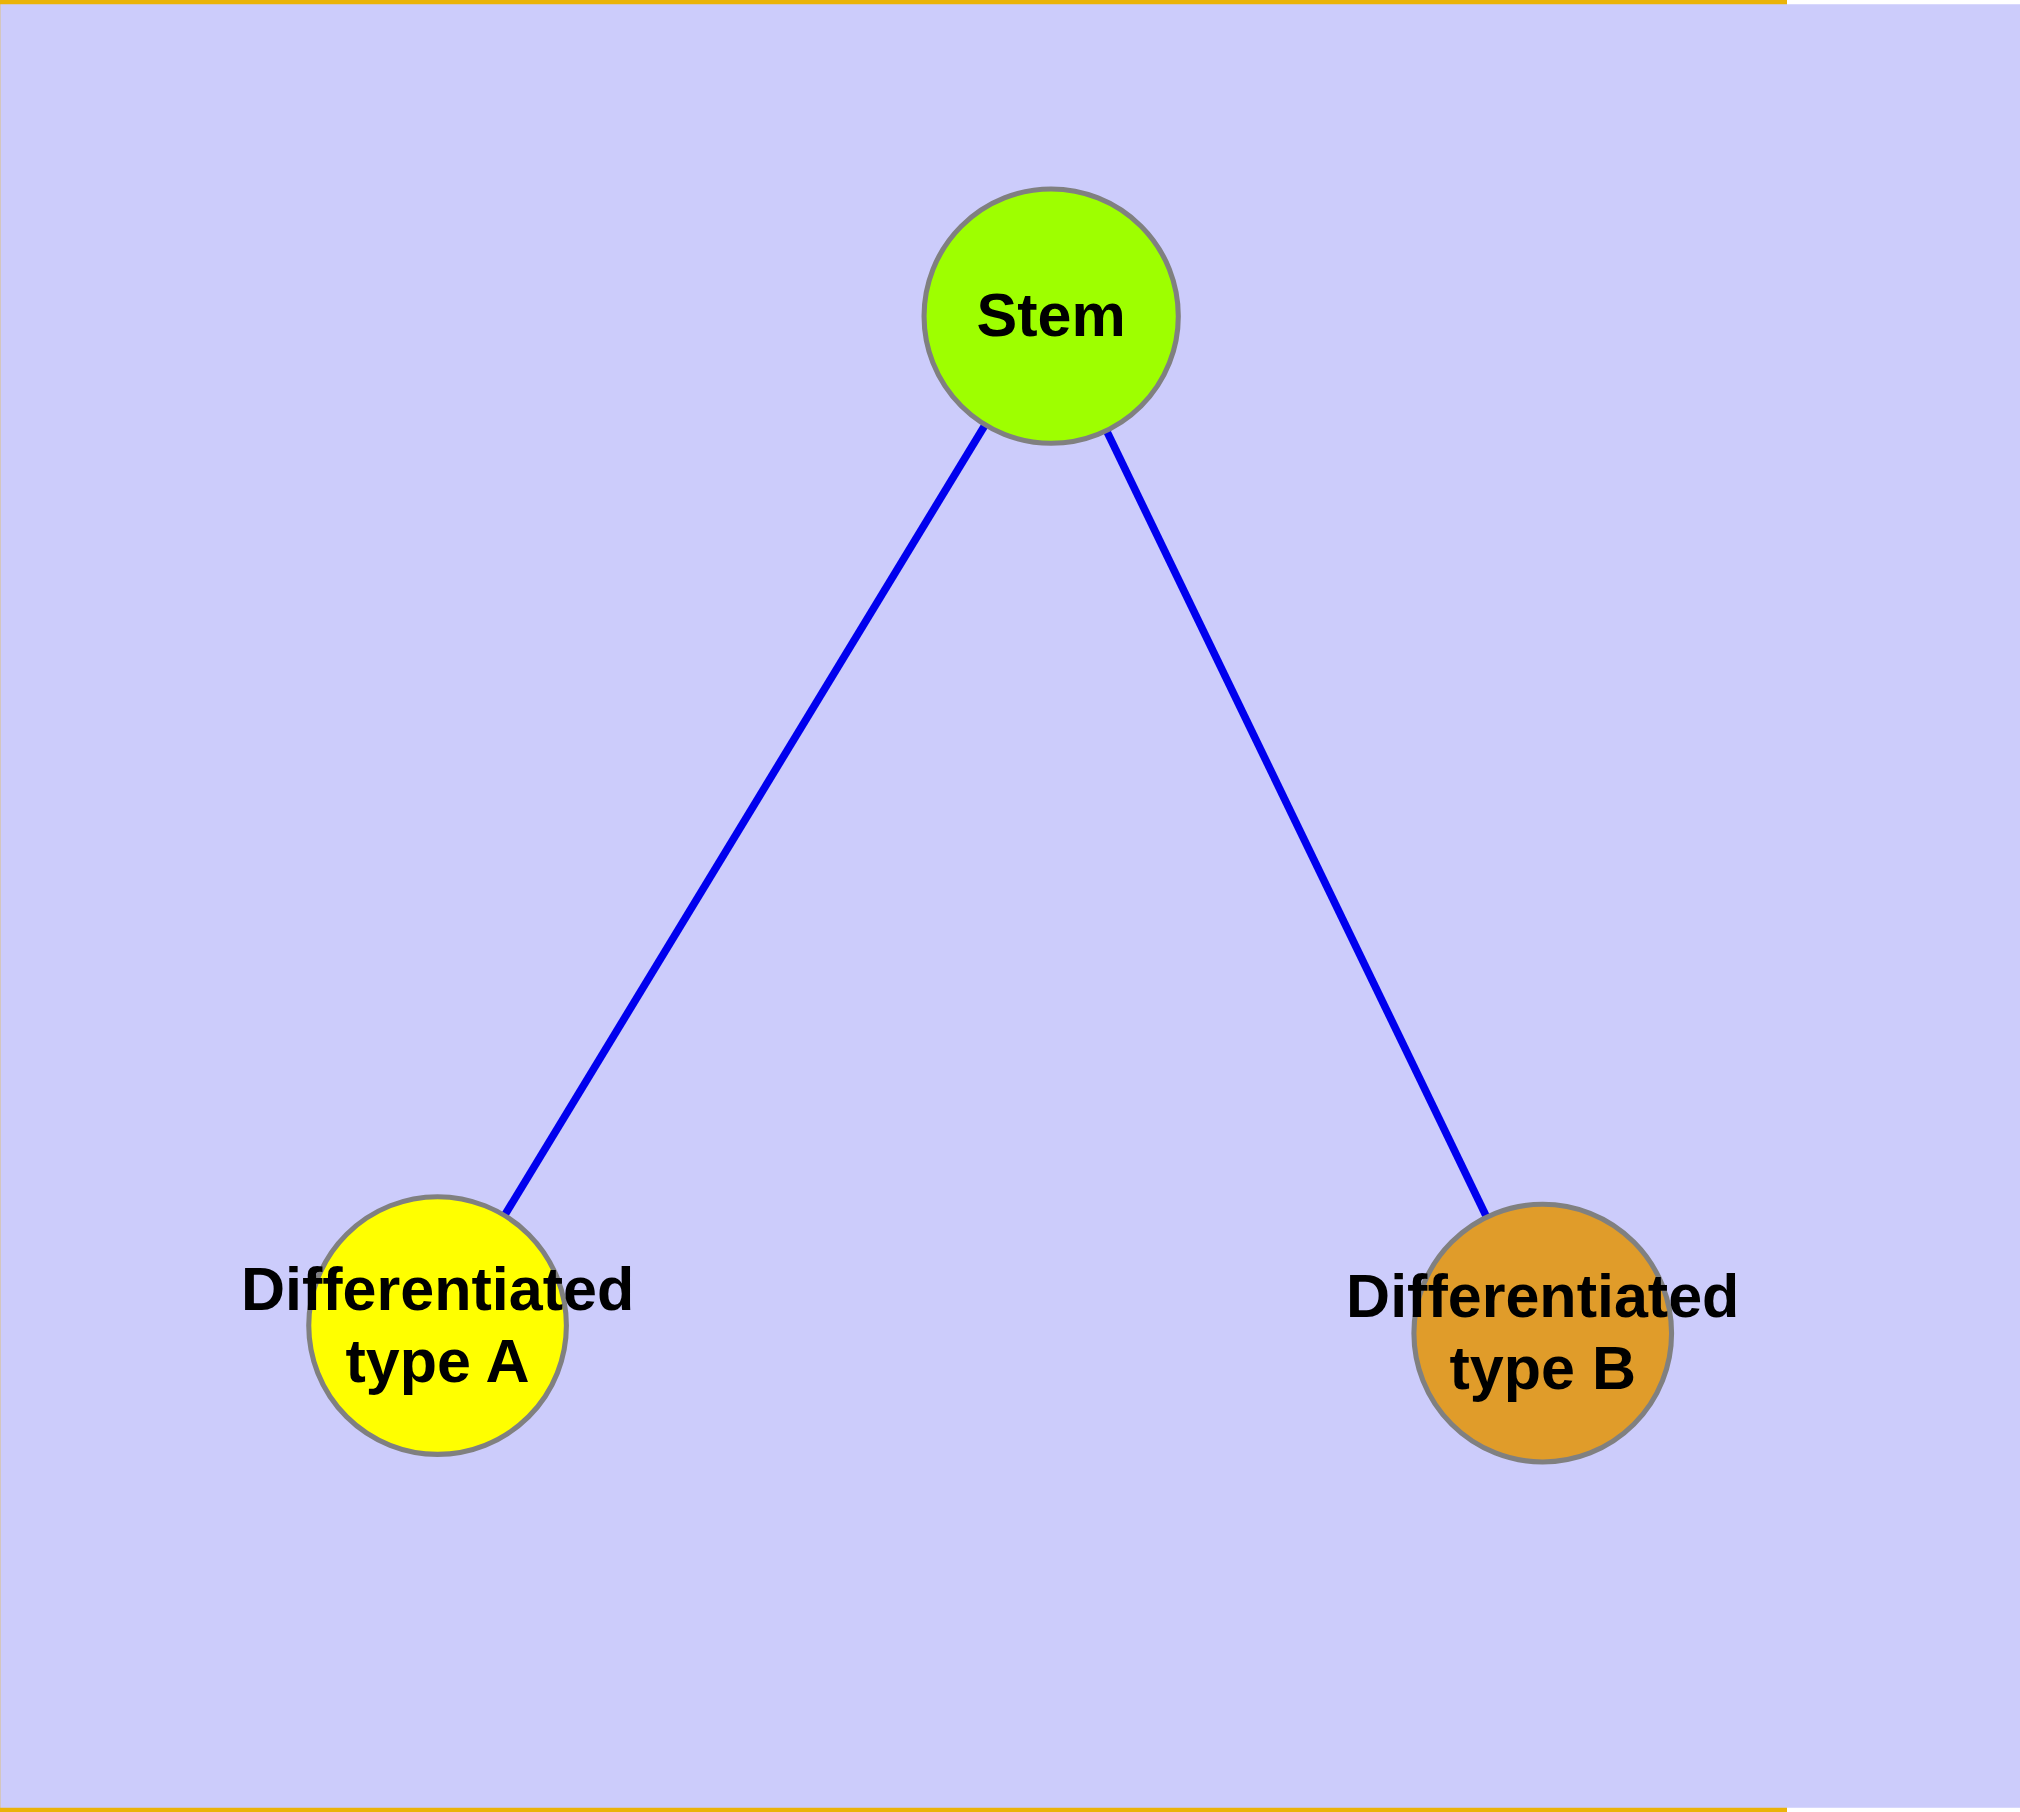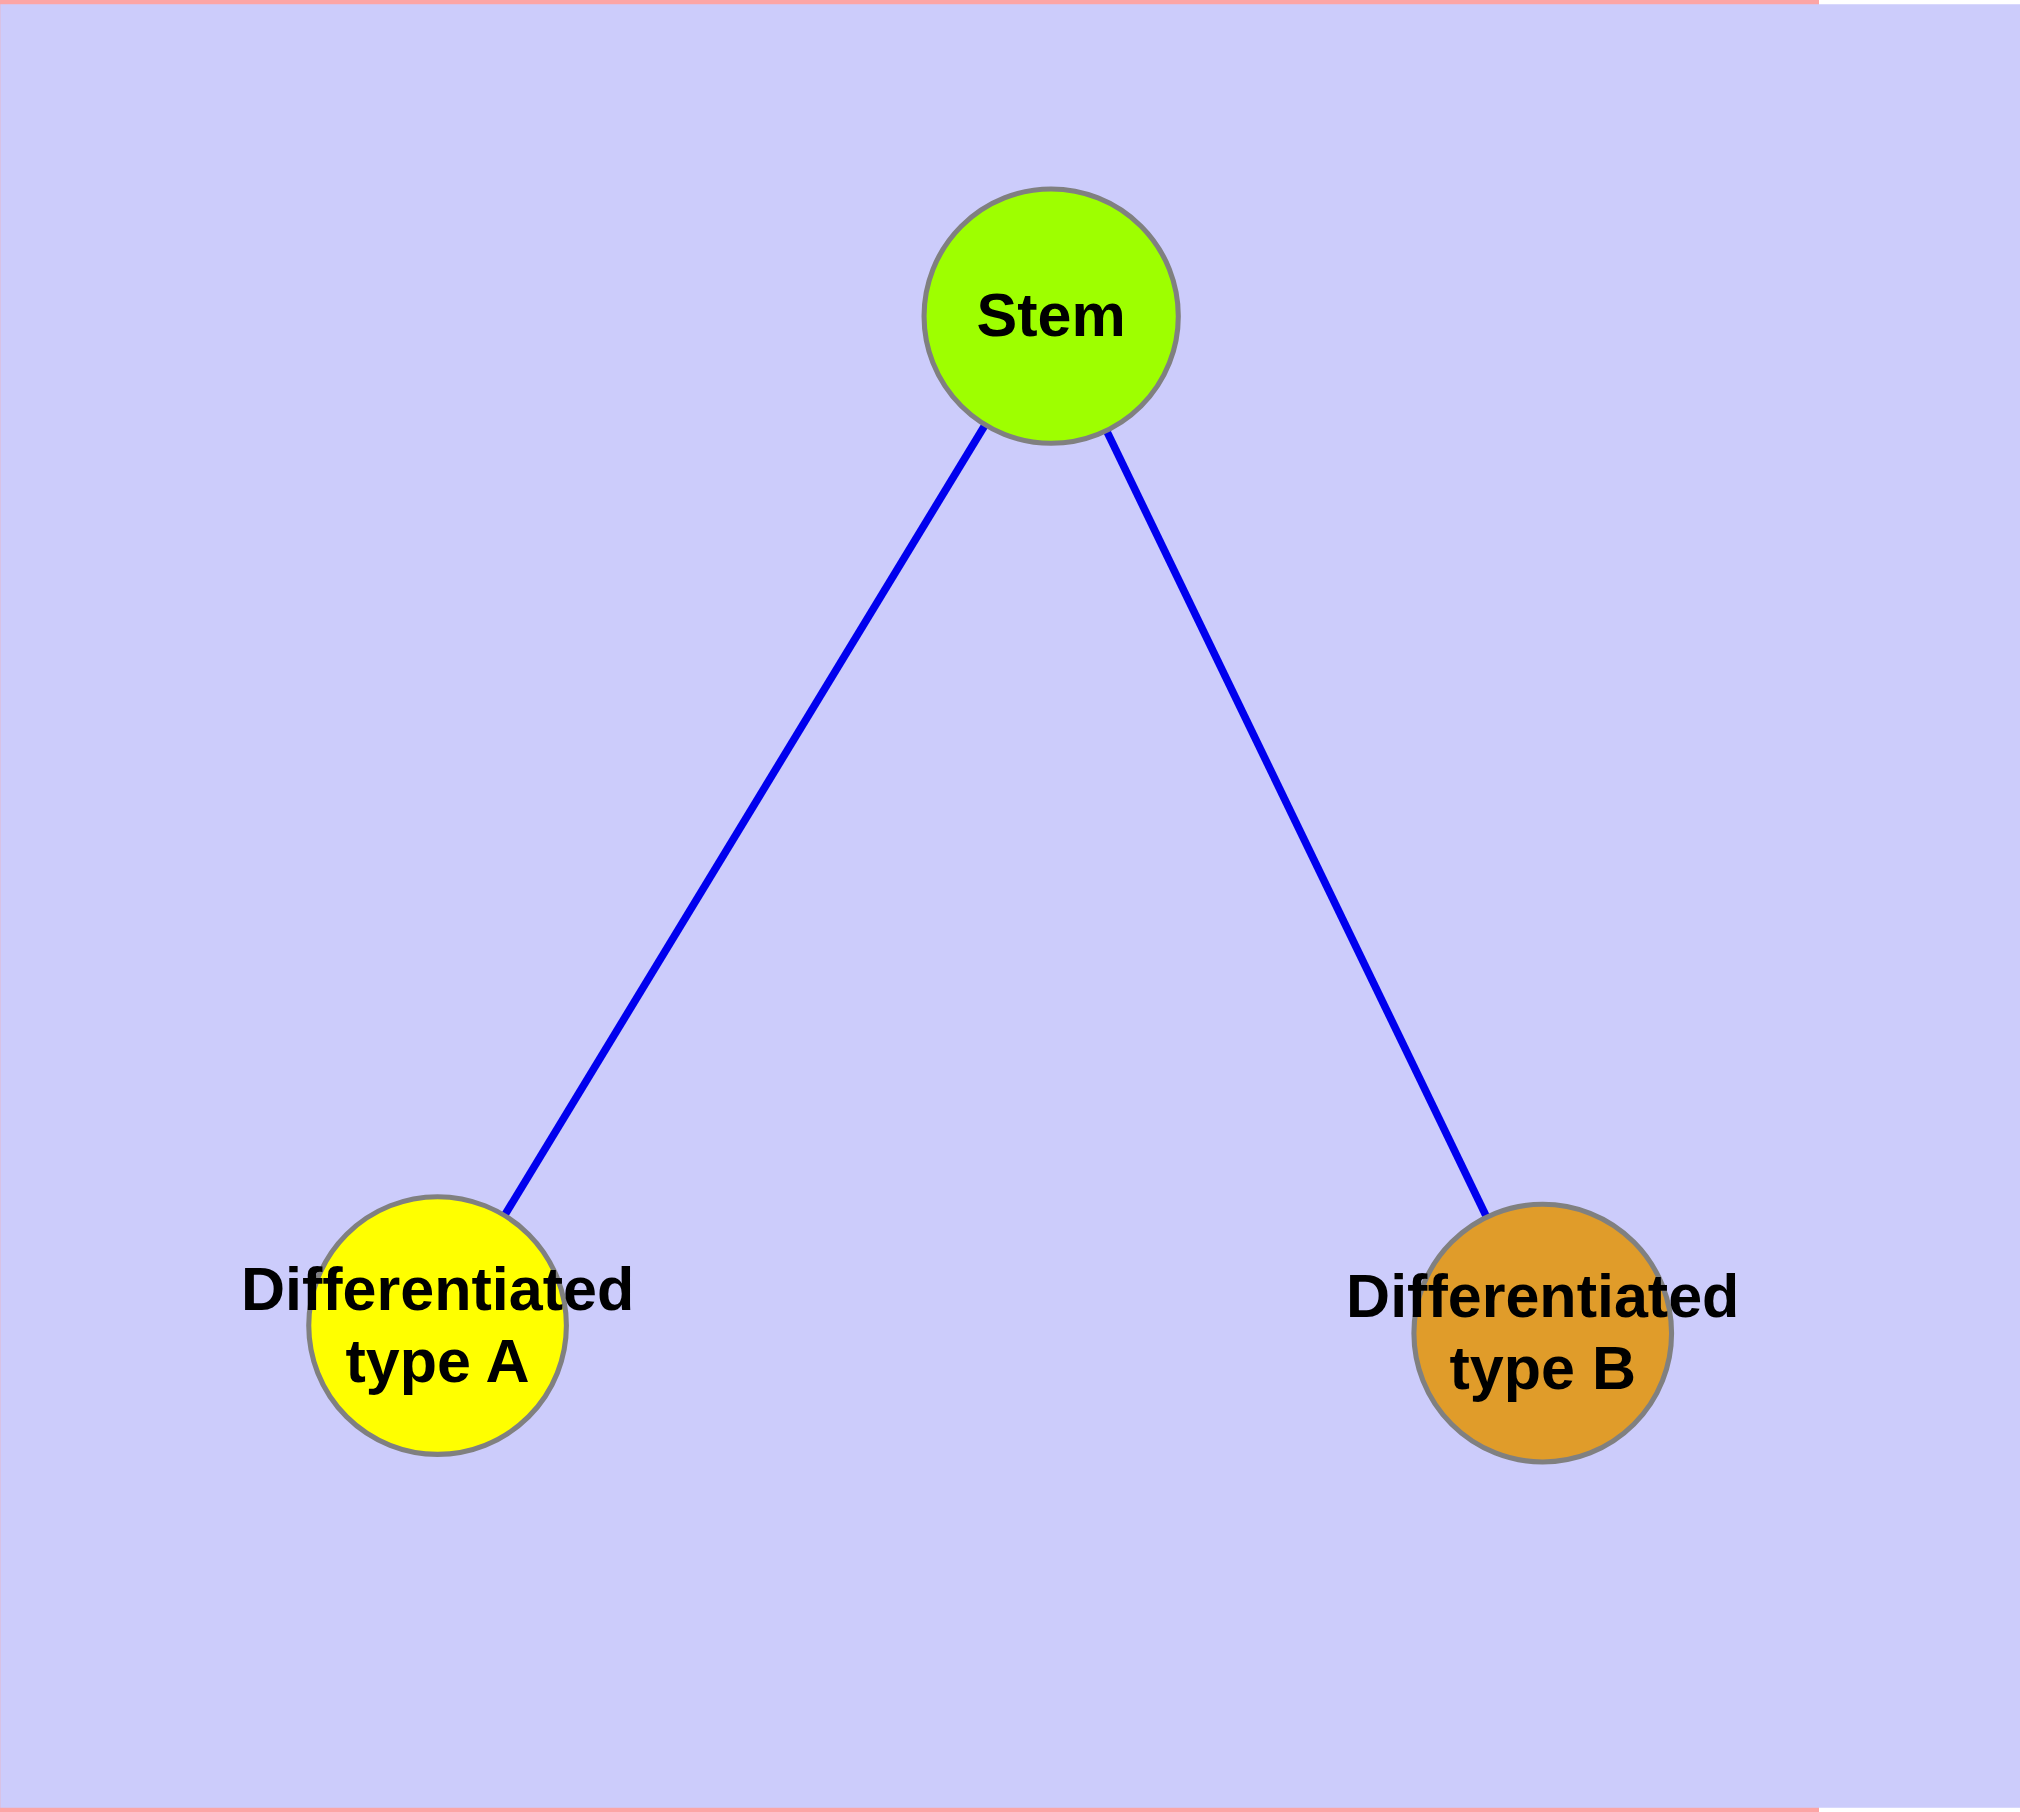--- a/index.html
+++ b/index.html
@@ -10,22 +10,21 @@
   body {
     width: 2021px;
     height: 1812px;
     overflow: hidden;
     font-family: "Liberation Sans", sans-serif;
   }
   #graph-canvas {
     position: relative;
     width: 1787px;
     height: 1812px;
-    background: #fca5a5;
-    padding-left: 32px;
+    background: #eab308;
   }
   #graph-svg {
     position: absolute;
     left: 0;
     top: 0;
     width: 2021px;
     height: 1812px;
     display: block;
   }
   .node-label {

